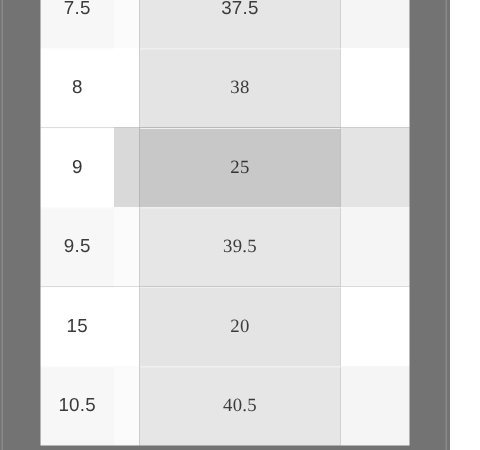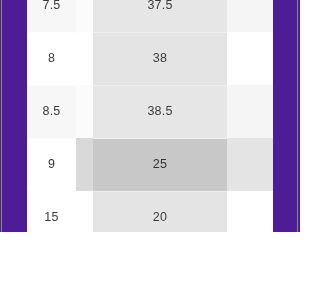--- a/index.html
+++ b/index.html
@@ -13,23 +13,23 @@
     overflow: hidden;
     background: #ffffff;
     font-family: "Liberation Sans", sans-serif;
     -webkit-font-smoothing: antialiased;
   }
 
   
   #viewport {
     position: relative;
     width: 300px;
-    height: 232px;
+    height: 300px;
     overflow: hidden;
-    background: #4c1d95;
+    background: #737373;
     box-sizing: border-box;
   }
 
   
   .frame-rule {
     position: absolute;
     top: 0;
     bottom: 0;
     width: 1px;
     background: #8a8a8a;
@@ -86,21 +86,21 @@
   tr.odd td.cell-us { background: #f5f5f5; }
 
   
   tr.highlight td.cell-uk  { background: #ffffff; }
   tr.highlight td.cell-gap { background: #d9d9d9; }
   tr.highlight td.cell-eu  { background: #c8c8c8; }
   tr.highlight td.cell-us  { background: #e4e4e4; }
   tr.highlight td            { color: #333333; }
 
   
-  table.size-table tr + tr td.cell-eu { box-shadow: inset 0 1px 0 #efefef; }
+  table.size-table tr + tr td.cell-eu { box-shadow: inset 0 1px 0 #efefef; font-family: Liberation Serif, serif; }
   table.size-table tr + tr td.cell-uk { box-shadow: inset 0 1px 0 #fcfcfc; }
 
   .sr-gap { font-size: 0; }
 </style>
 </head>
 <body>
 
 <div id="viewport">
 
   <div class="frame-rule left"></div>
@@ -123,34 +123,34 @@
           <td class="cell-us"></td>
         </tr>
 
         <tr>
           <td class="cell-uk">8</td>
           <td class="cell-gap sr-gap"></td>
           <td class="cell-eu">38</td>
           <td class="cell-us"></td>
         </tr>
 
-        <tr class="odd">
-          <td class="cell-uk">8.5</td>
-          <td class="cell-gap sr-gap"></td>
-          <td class="cell-eu">38.5</td>
-          <td class="cell-us"></td>
-        </tr>
 
         <tr class="highlight">
           <td class="cell-uk">9</td>
           <td class="cell-gap sr-gap"></td>
           <td class="cell-eu">25</td>
           <td class="cell-us"></td>
         </tr>
 
+        <tr class="odd">
+          <td class="cell-uk">9.5</td>
+          <td class="cell-gap sr-gap"></td>
+          <td class="cell-eu">39.5</td>
+          <td class="cell-us"></td>
+        </tr>
 
         <tr>
           <td class="cell-uk">15</td>
           <td class="cell-gap sr-gap"></td>
           <td class="cell-eu">20</td>
           <td class="cell-us"></td>
         </tr>
 
         <tr class="odd">
           <td class="cell-uk">10.5</td>

